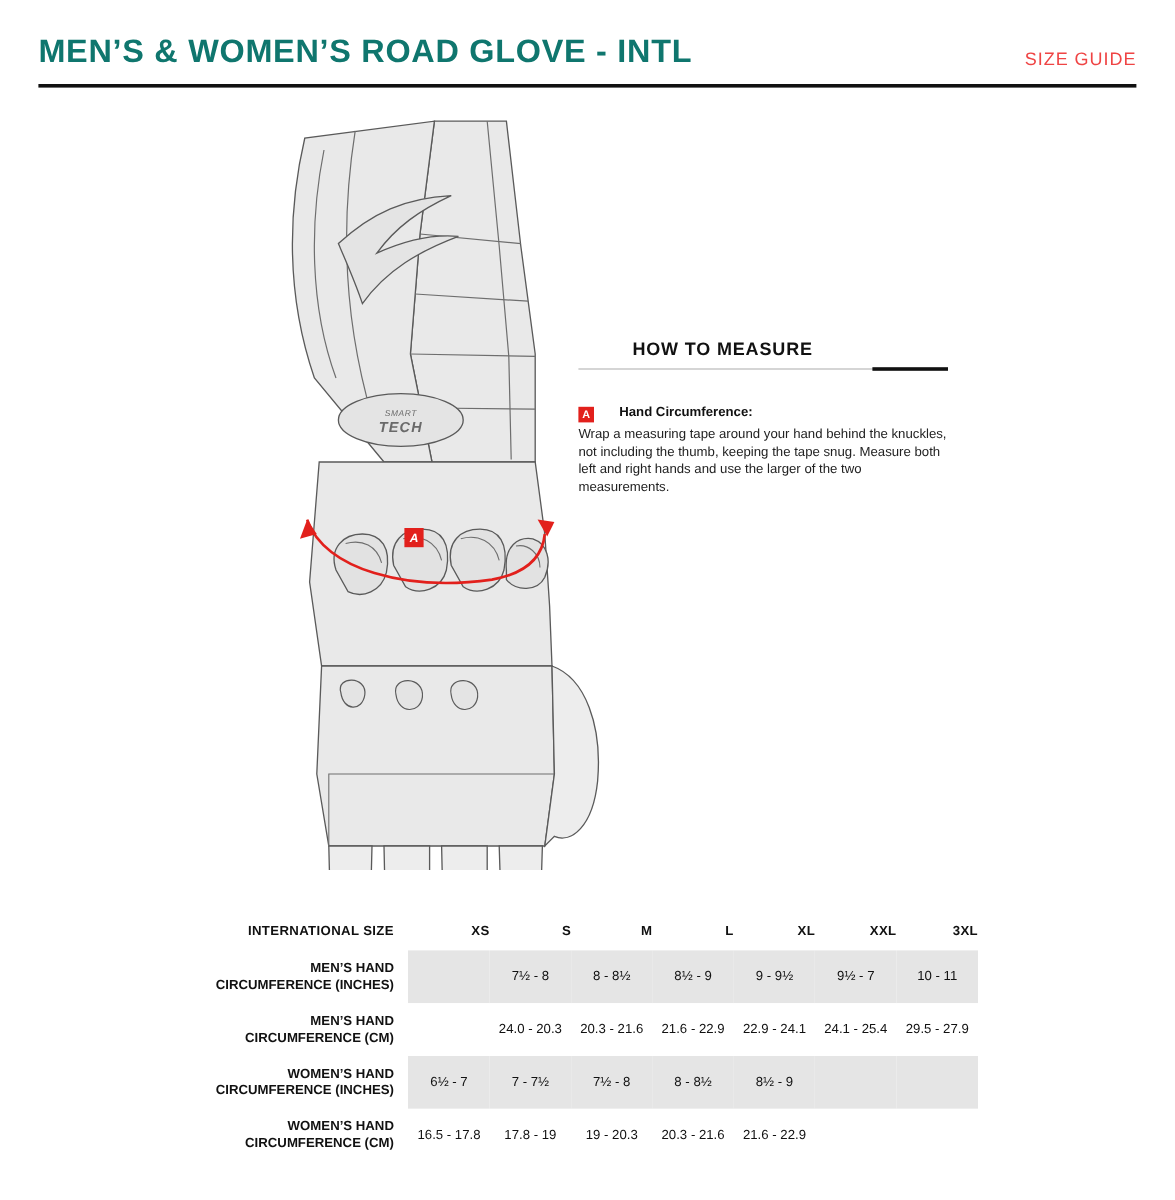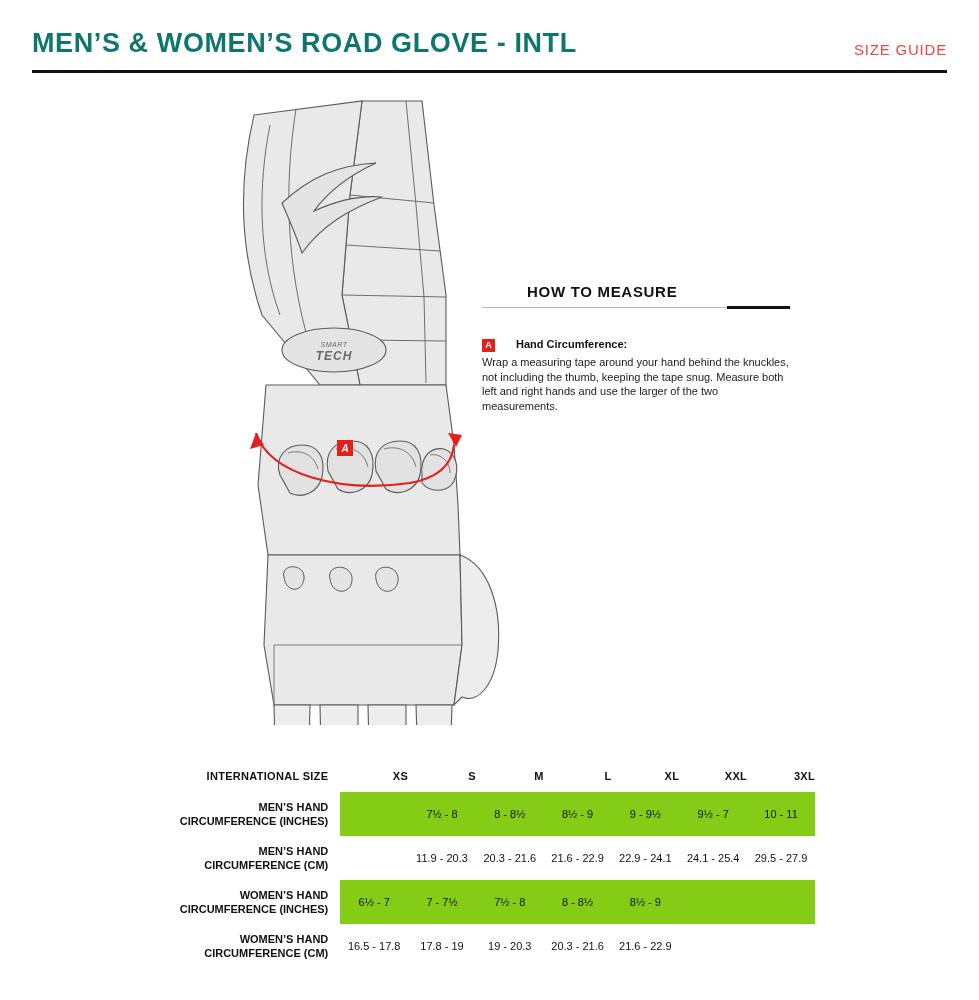--- a/index.html
+++ b/index.html
@@ -167,21 +167,21 @@
     vertical-align: middle;
   }
   .size-table .cell {
     height: 44px;
     text-align: center;
     font-size: 11px;
     color: #111111;
     vertical-align: middle;
     width: 69px;
   }
-  .band-grey td { background: #84cc16; }
+  .band-grey td { background: #e5e5e5; }
   .band-white td { background: #ffffff; }
   .size-table .rowlabel { background: #ffffff !important; }
 </style>
 </head>
 <body>
 
 <div class="header">
   <div class="header-title">MEN’S &amp; WOMEN’S ROAD GLOVE - INTL</div>
   <div class="header-right">
     <span class="sg-label">SIZE GUIDE</span>
@@ -308,21 +308,21 @@
       <td class="cell">9 - 9½</td>
       <td class="cell">9½ - 7</td>
       <td class="cell">10 - 11</td>
     </tr>
     <tr class="band-white">
       <td class="rowlabel">
         <div>MEN’S HAND</div>
         <div>CIRCUMFERENCE (CM)</div>
       </td>
       <td class="cell"></td>
-      <td class="cell">11.9 - 20.3</td>
+      <td class="cell">24.0 - 20.3</td>
       <td class="cell">20.3 - 21.6</td>
       <td class="cell">21.6 - 22.9</td>
       <td class="cell">22.9 - 24.1</td>
       <td class="cell">24.1 - 25.4</td>
       <td class="cell">29.5 - 27.9</td>
     </tr>
     <tr class="band-grey">
       <td class="rowlabel">
         <div>WOMEN’S HAND</div>
         <div>CIRCUMFERENCE (INCHES)</div>

